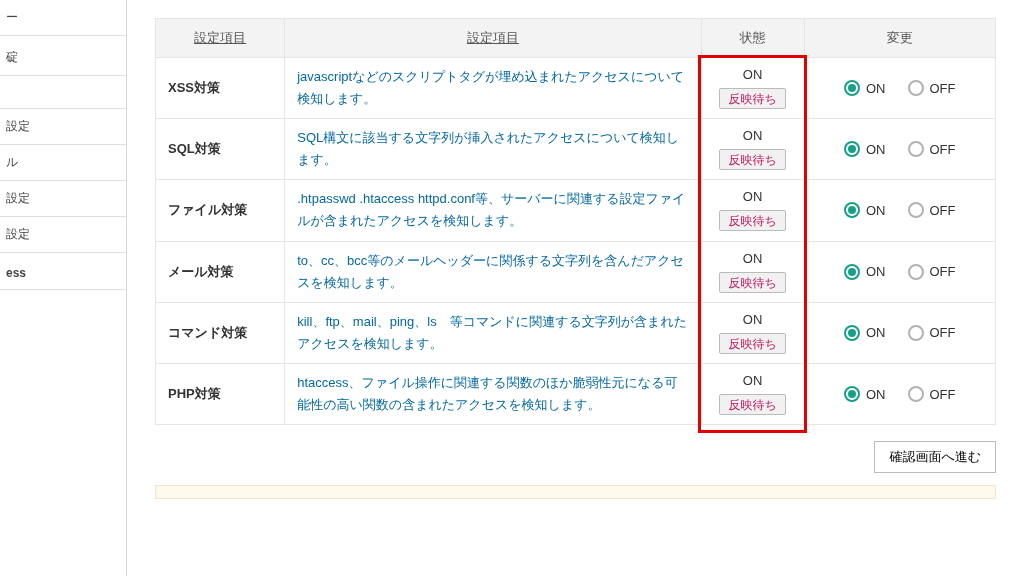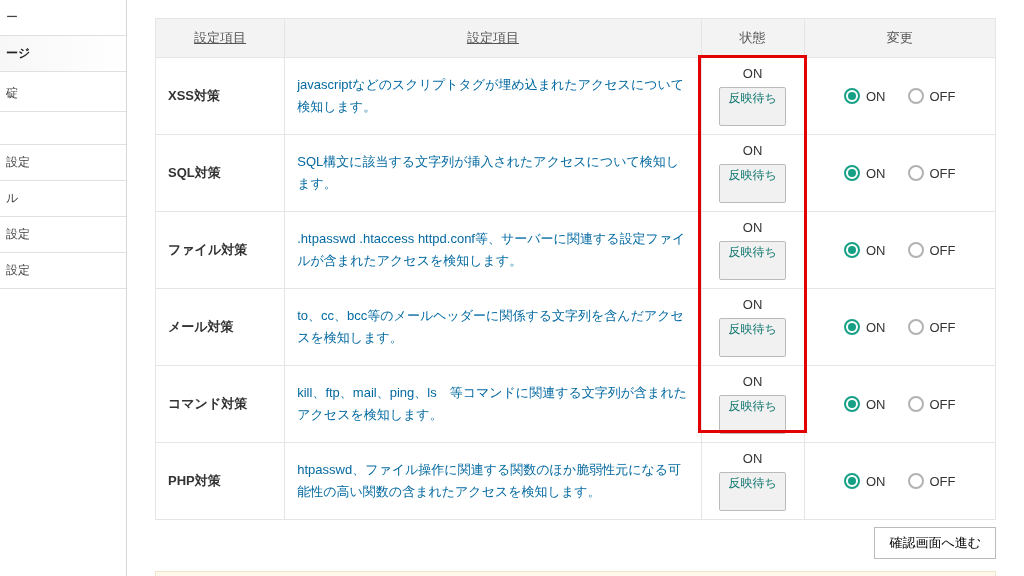--- a/index.html
+++ b/index.html
@@ -12,47 +12,47 @@
     .main { flex: 1; padding: 18px 28px; position: relative; }
     table { width: 100%; border-collapse: collapse; }
     th, td { border: 1px solid #e5e5e5; padding: 8px 12px; vertical-align: middle; font-size: 13px; }
     th { background: #f3f3f3; font-weight: 400; color: #555; padding: 10px 12px; }
     th.left { text-align: center; text-decoration: underline; }
     td.c1 { width: 108px; font-weight: bold; }
     td.c2 { width: 348px; line-height: 1.7; color: #0369a1; }
     td.c3 { width: 86px; text-align: center; }
     td.c4 { width: 160px; text-align: center; }
     .state { display: inline-block; font-size: 13px; margin-bottom: 6px; }
-    .pill { display: inline-block; border: 1px solid #bbb; background: #f1f1f1; color: #0f766e; font-size: 12px; padding: 2px 8px 18px; border-radius: 2px; }
+    .pill { display: inline-block; border: 1px solid #bbb; background: #f1f1f1; color: #be185d; font-size: 12px; padding: 2px 8px 0; border-radius: 2px; }
     .radios { display: flex; justify-content: center; gap: 22px; }
     .radio-wrap { display: inline-flex; align-items: center; gap: 6px; cursor: pointer; }
     .radio { width: 16px; height: 16px; border: 2px solid #b2b2b2; border-radius: 50%; display: inline-flex; align-items: center; justify-content: center; }
     .radio.on { border-color: #16a085; }
     .radio .dot { width: 8px; height: 8px; border-radius: 50%; background: #16a085; display: none; }
     .radio.on .dot { display: block; }
     .hl { position: absolute; border: 3px solid #e30000; pointer-events: none; }
-    .btn-row { text-align: right; margin-top: 7px; }
+    .btn-row { text-align: right; margin-top: 16px; }
     .proceed { display: inline-block; border: 1px solid #bbb; background: #fff; padding: 6px 14px; font-size: 13px; cursor: pointer; }
     .footer-bar { height: 14px; background: #fff8ec; border: 1px solid #f0e5c9; margin-top: 12px; }
   </style>
 </head>
 <body>
 
 <div class="wrap">
   <div class="side" id="sidebar">
       <div class="side-it">ー</div>
-      <div class="side-it active">ージ</div>
       <div class="spacer"></div>
       <div class="side-it">碇</div>
       <div class="side-it">&nbsp;</div>
       <div class="side-it">設定</div>
       <div class="side-it">ル</div>
       <div class="side-it">設定</div>
       <div class="side-it">設定</div>
       <div class="spacer"></div>
+      <div class="side-it" style="font-weight: 700;">ess</div>
     </div>
   <div class="main">
     <table>
       <thead>
         <tr>
           <th class="left">設定項目</th>
           <th class="left">設定項目</th>
           <th>状態</th>
           <th>変更</th>
         </tr>
@@ -148,21 +148,21 @@
                 </label>
                 <label class="radio-wrap">
                   <span class="radio "></span>
                   <span>OFF</span>
                 </label>
               </div>
             </td>
           </tr>
           <tr>
             <td class="c1">PHP対策</td>
-            <td class="c2">htpasswd、ファイル操作に関連する関数のほか脆弱性元になる可能性の高い関数の含まれたアクセスを検知します。</td>
+            <td class="c2">htaccess、ファイル操作に関連する関数のほか脆弱性元になる可能性の高い関数の含まれたアクセスを検知します。</td>
             <td class="c3 state-cell"><span class="state">ON</span><br><span class="pill">反映待ち</span></td>
             <td class="c4">
               <div class="radios">
                 <label class="radio-wrap">
                   <span class="radio on">
                     <span class="dot"></span>
                   </span>
                   <span>ON</span>
                 </label>
                 <label class="radio-wrap">

